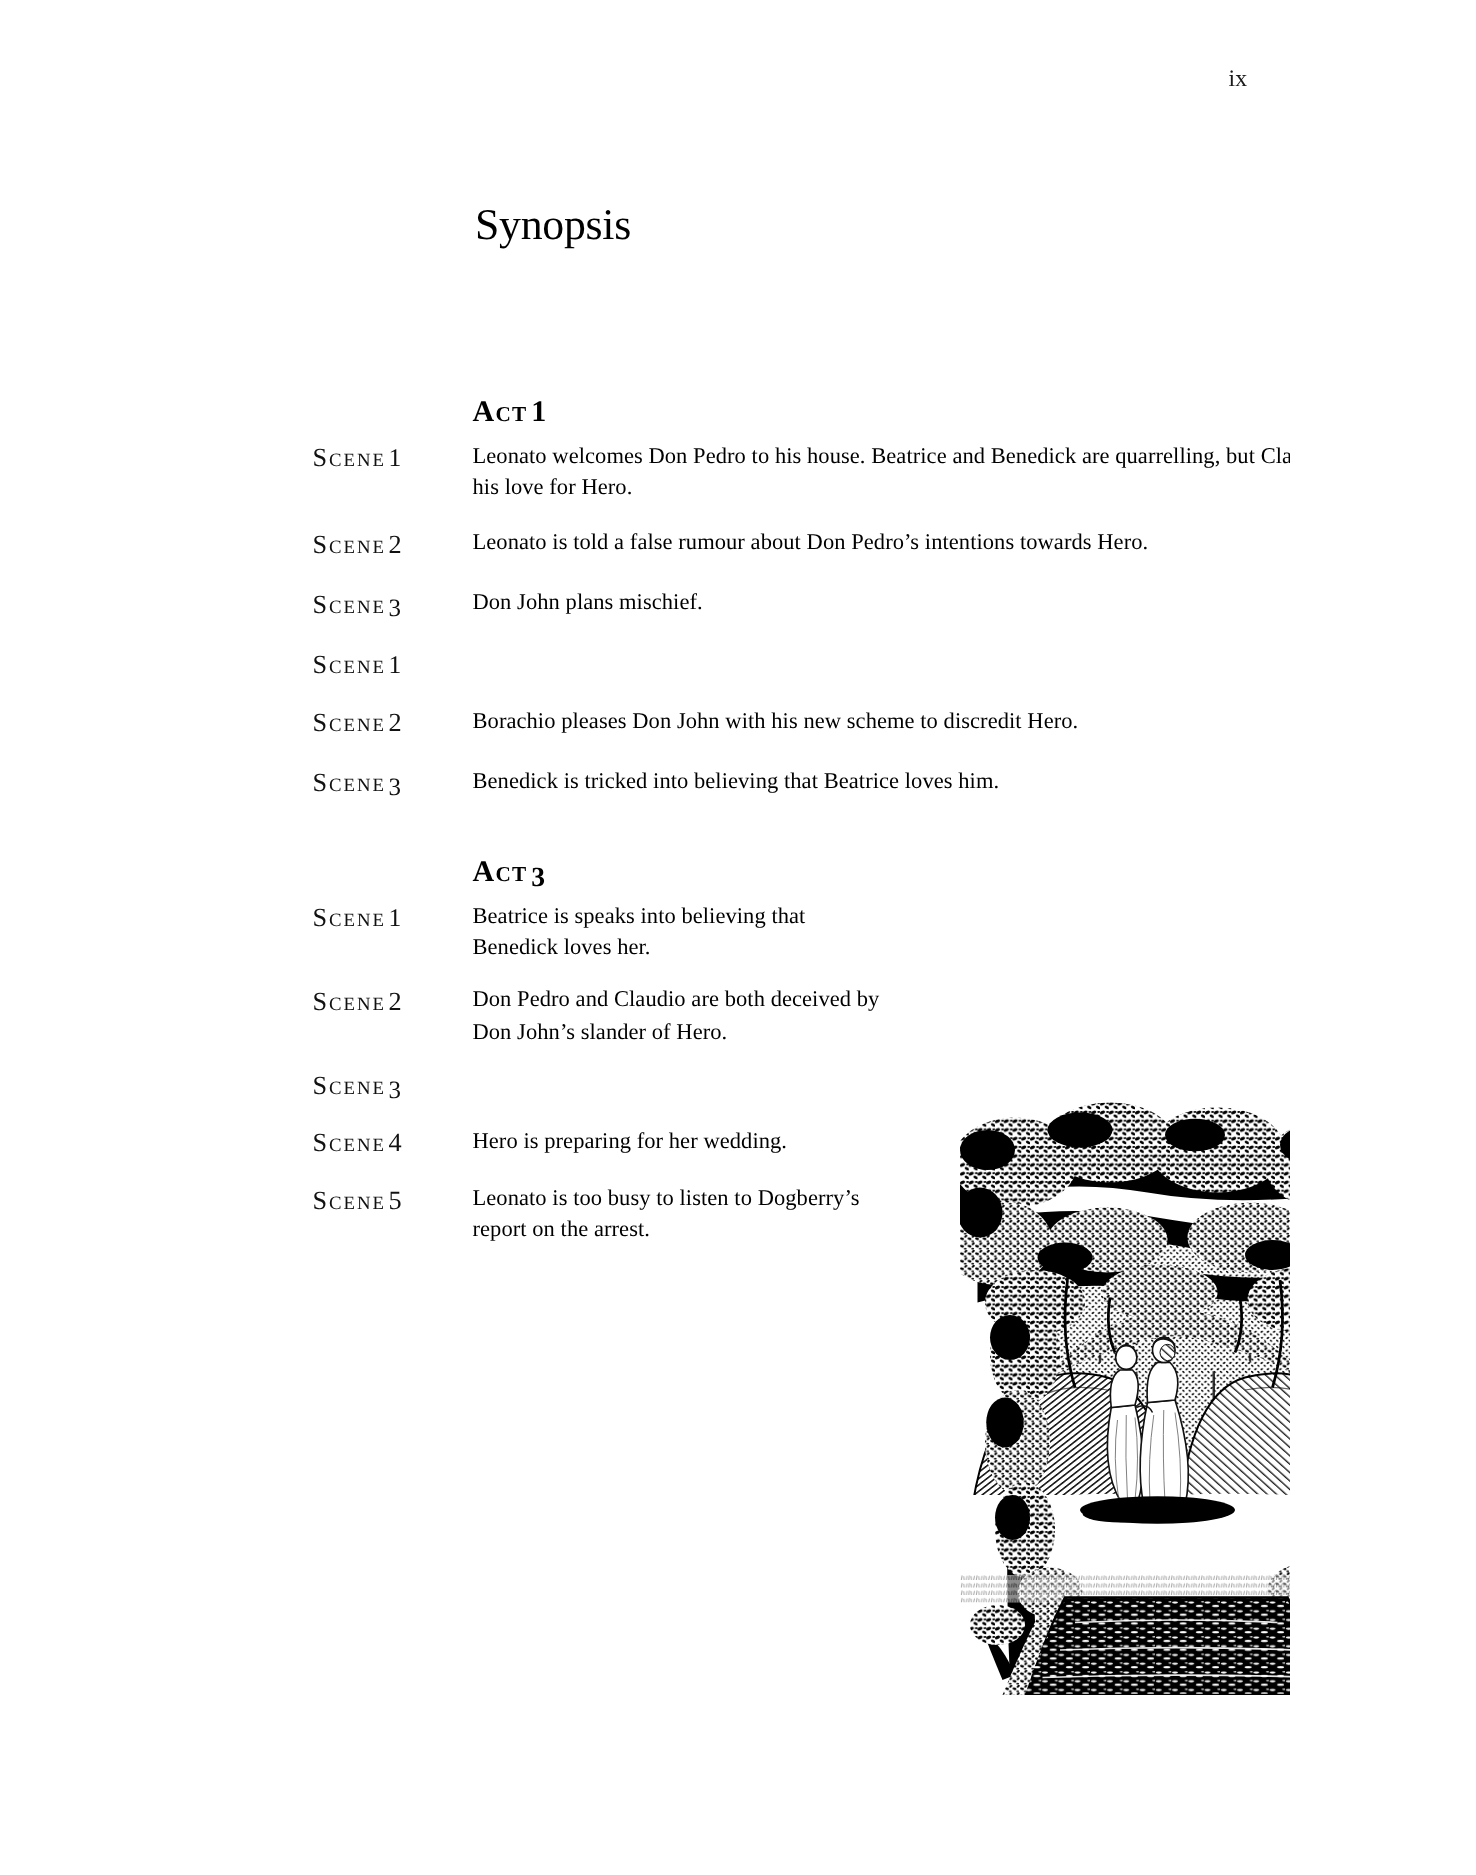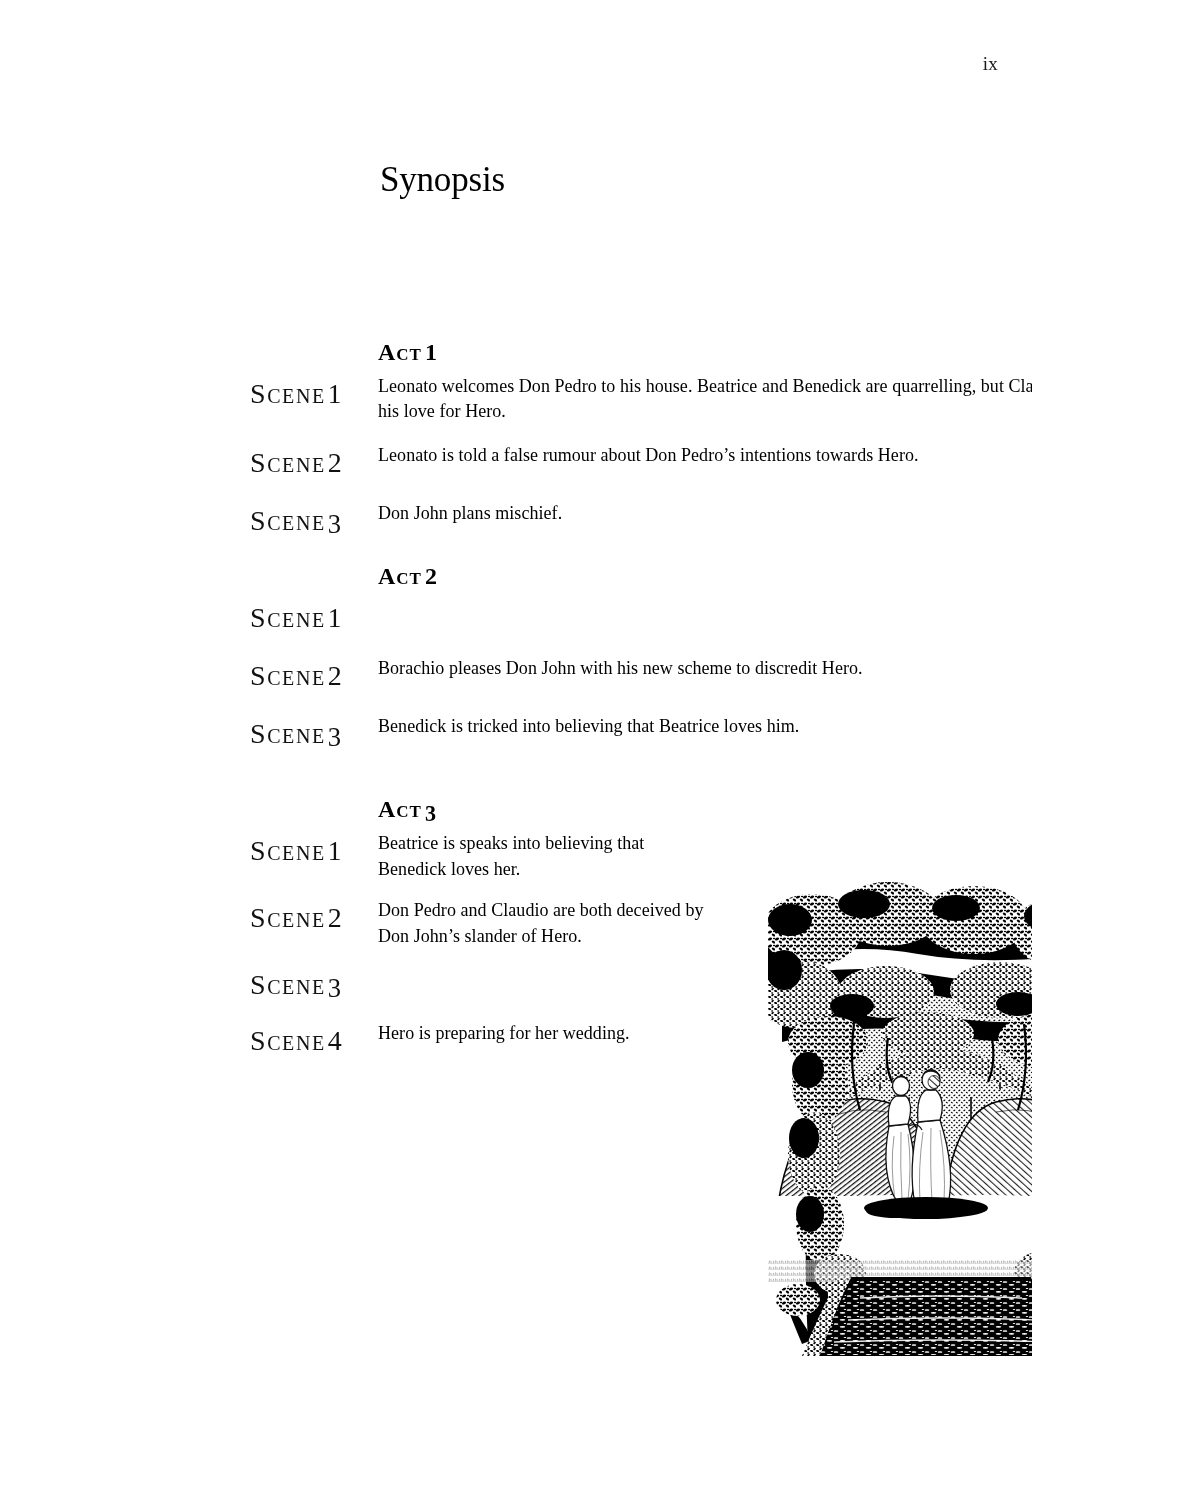--- a/index.html
+++ b/index.html
@@ -51,42 +51,41 @@
 
   .act-heading {
     margin-left: 128px;
     font-size: 24px;
     font-weight: bold;
     font-variant: small-caps;
     letter-spacing: 1.0px;
     line-height: 1.2;
     margin-bottom: 7px;
     color: #000;
-    margin-top: 22px;
   }
   .act-heading .num {
     font-variant: normal;
     letter-spacing: 0;
     padding-left: 3px;
   }
   
   .act-heading .num.os-desc {
     position: relative;
     top: 4px;
     font-size: 0.92em;
   }
 
   .scene-row {
     display: flex;
     align-items: flex-start;
     margin-bottom: 18px;
   }
   .scene-label {
     flex: 0 0 128px;
-    font-size: 28px;
+    font-size: 21px;
     font-variant: small-caps;
     letter-spacing: 1.6px;
     line-height: 1.42;
     white-space: nowrap;
     color: #111;
   }
   .scene-label .scene-num {
     font-variant: normal;
     letter-spacing: 0;
     padding-left: 2px;
@@ -159,23 +158,20 @@
 
       <div class="scene-row">
         <div class="scene-label">
           <span>Scene</span><span class="scene-num os-desc">3</span>
         </div>
         <div class="scene-text">Don John plans mischief.</div>
       </div>
     </section>
 
     <section class="act-block">
-      <div class="act-heading">
-        <span>Act</span><span class="num">2</span>
-      </div>
 
       <div class="scene-row">
         <div class="scene-label">
           <span>Scene</span><span class="scene-num os-one">1</span>
         </div>
       </div>
 
       <div class="scene-row">
         <div class="scene-label">
           <span>Scene</span><span class="scene-num">2</span>
@@ -216,20 +212,26 @@
         </div>
       </div>
 
       <div class="scene-row">
         <div class="scene-label">
           <span>Scene</span><span class="scene-num">4</span>
         </div>
         <div class="scene-text">Hero is preparing for her wedding.</div>
       </div>
 
+      <div class="scene-row">
+        <div class="scene-label">
+          <span>Scene</span><span class="scene-num">5</span>
+        </div>
+        <div class="scene-text">Leonato is too busy to listen to Dogberry’s report on the arrest.</div>
+      </div>
     </section>
 
   </div>
 
   <div class="illustration">
     <svg viewBox="0 0 344 482" xmlns="http://www.w3.org/2000/svg" aria-hidden="true">
       <defs>
 
         <pattern id="leafmass" width="7" height="7" patternUnits="userSpaceOnUse">
           <rect width="7" height="7" fill="#fff"></rect>

